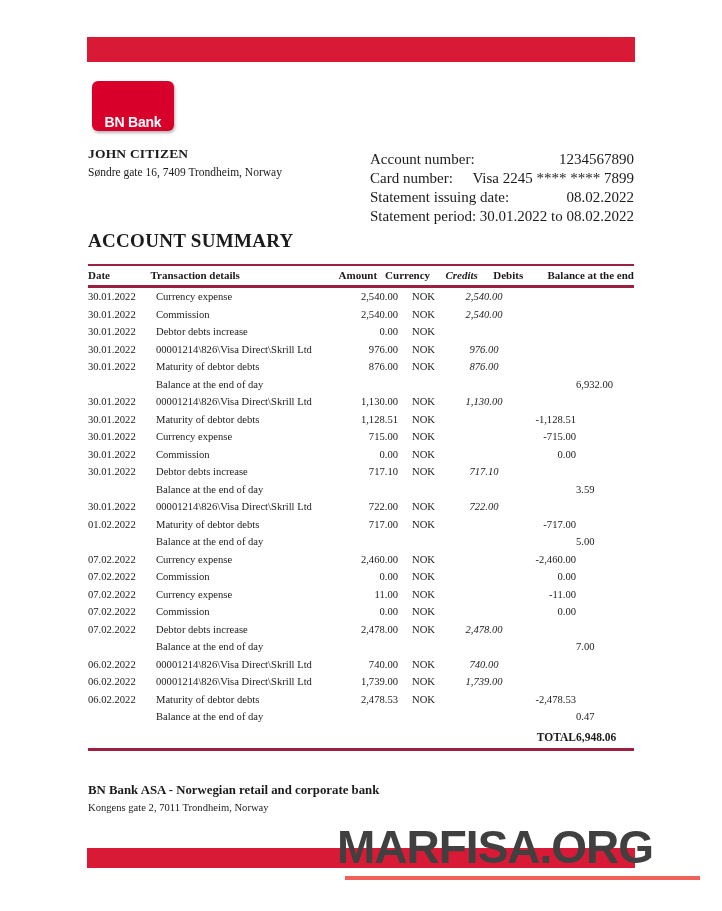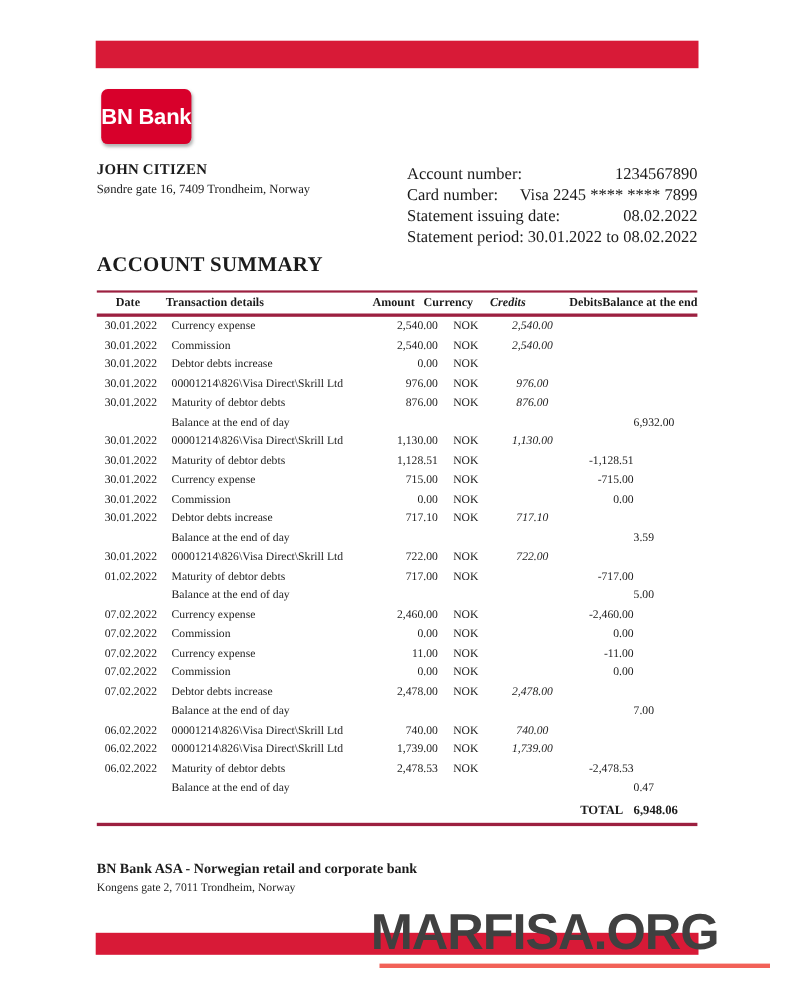--- a/index.html
+++ b/index.html
@@ -29,26 +29,26 @@
   .logo {
     position: absolute;
     left: 92px; top: 81px;
     width: 82px; height: 50px;
     background: #d8002b;
     border-radius: 6px;
     box-shadow: 1px 2px 3px rgba(0,0,0,0.30);
   }
   .logo-text {
     position: absolute;
-    left: 0; right: 0; bottom: 14px;
+    left: 0; right: 0; bottom: 2px;
     text-align: center;
     color: #ffffff;
     font-family: "Liberation Sans", "DejaVu Sans", sans-serif;
     font-weight: bold;
-    font-size: 20px;
+    font-size: 14px;
     letter-spacing: -0.2px;
     line-height: 1;
   }
 
   
   .cust-name {
     position: absolute;
     left: 88px; top: 146px;
     font-size: 13.5px;
     font-weight: bold;
@@ -117,42 +117,42 @@
     font-weight: bold;
     font-size: 11px;
     padding: 3px 0 4px 0;
     white-space: nowrap;
   }
   table.tx td {
     padding: 2px 0 2.5px 0;
     white-space: nowrap;
     line-height: 13px;
   }
-  .c-date   { width: 62px;  text-align: center; }
+  .c-date   { width: 62px;  text-align: left; }
   .c-det    { width: 170px; text-align: left; padding-left: 6px !important; }
   .c-amt    { width: 78px;  text-align: right; }
   .c-cur    { width: 52px;  text-align: left; padding-left: 14px !important; }
   .c-cred   { width: 68px;  text-align: center; font-style: italic; }
   .c-deb    { width: 58px;  text-align: right; }
   .c-bal    { width: 58px;  }
 
   th.c-det  { padding-left: 6px !important; }
   th.c-cur  { padding-left: 8px !important; text-align: center; }
-  th.c-deb  { text-align: right; }
+  th.c-deb  { text-align: left; }
   th.c-bal  { text-align: right; white-space: nowrap; }
 
   tr.balance-row td { }
   tr.balance-row .c-det { padding-left: 6px !important; }
 
   tr.total-row td {
     font-weight: bold;
     font-size: 11.5px;
     padding-top: 5px;
   }
-  tr.total-row .c-deb { text-align: center; }
+  tr.total-row .c-deb { text-align: right; }
 
   
   .footer-title {
     position: absolute;
     left: 88px; top: 783px;
     font-size: 12.8px;
     font-weight: bold;
   }
   .footer-addr {
     position: absolute;

